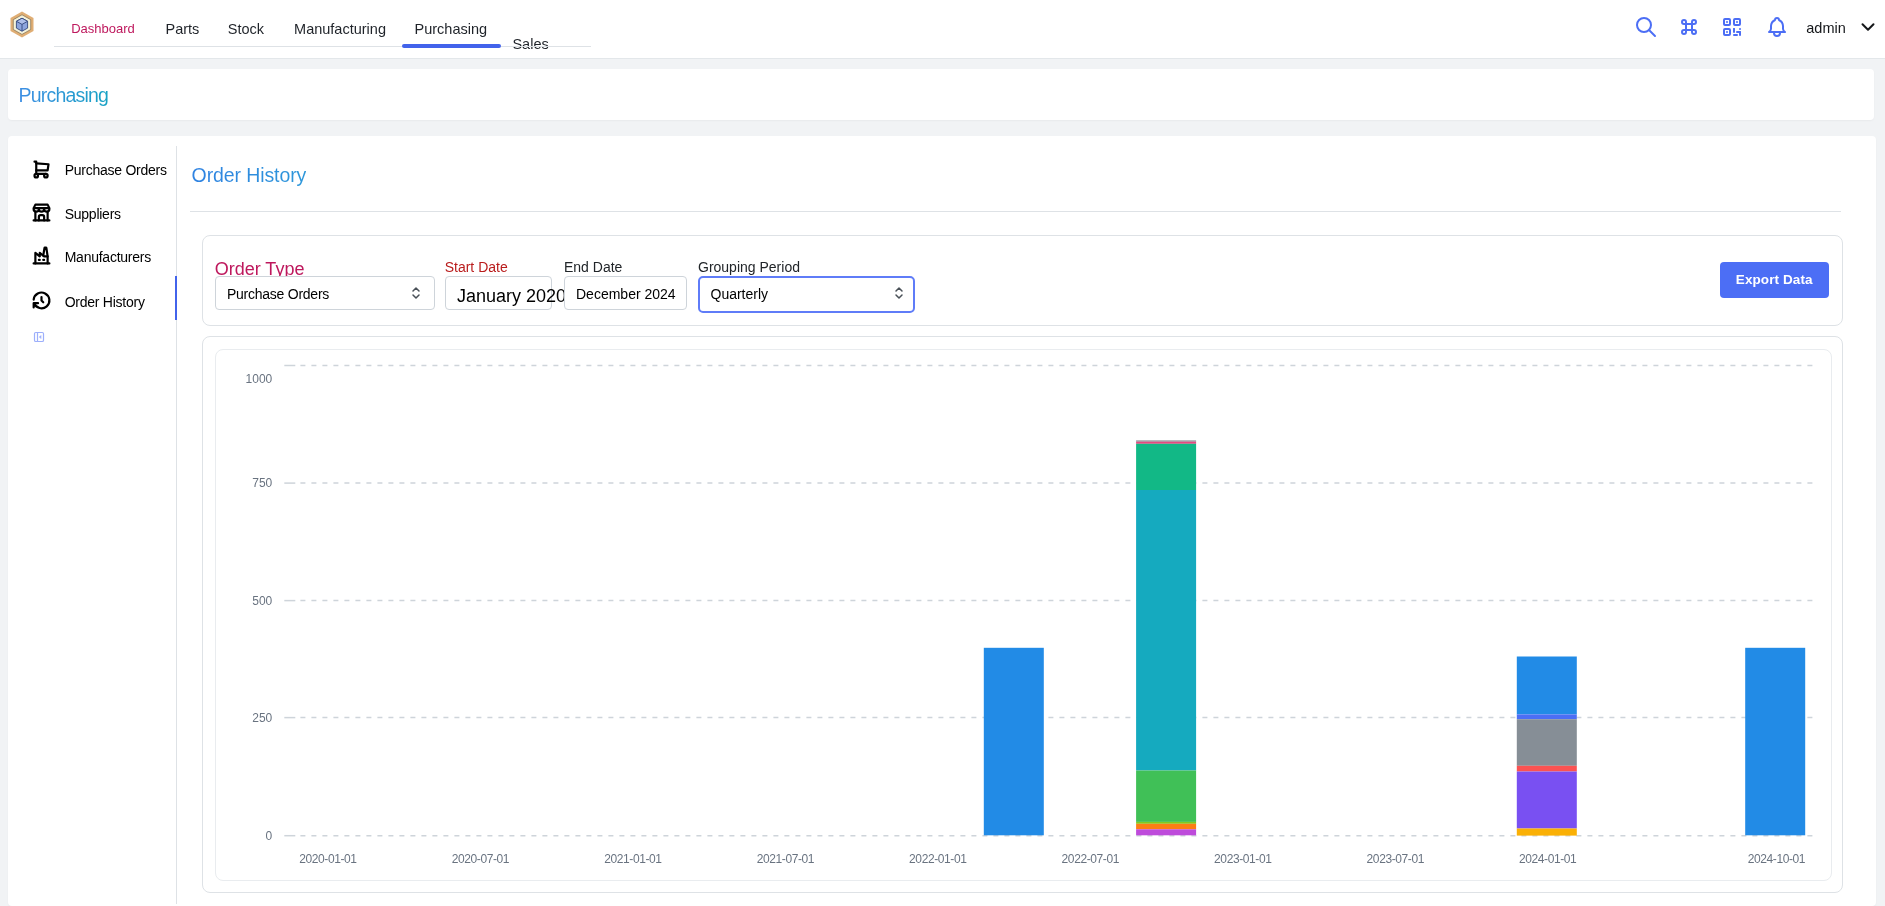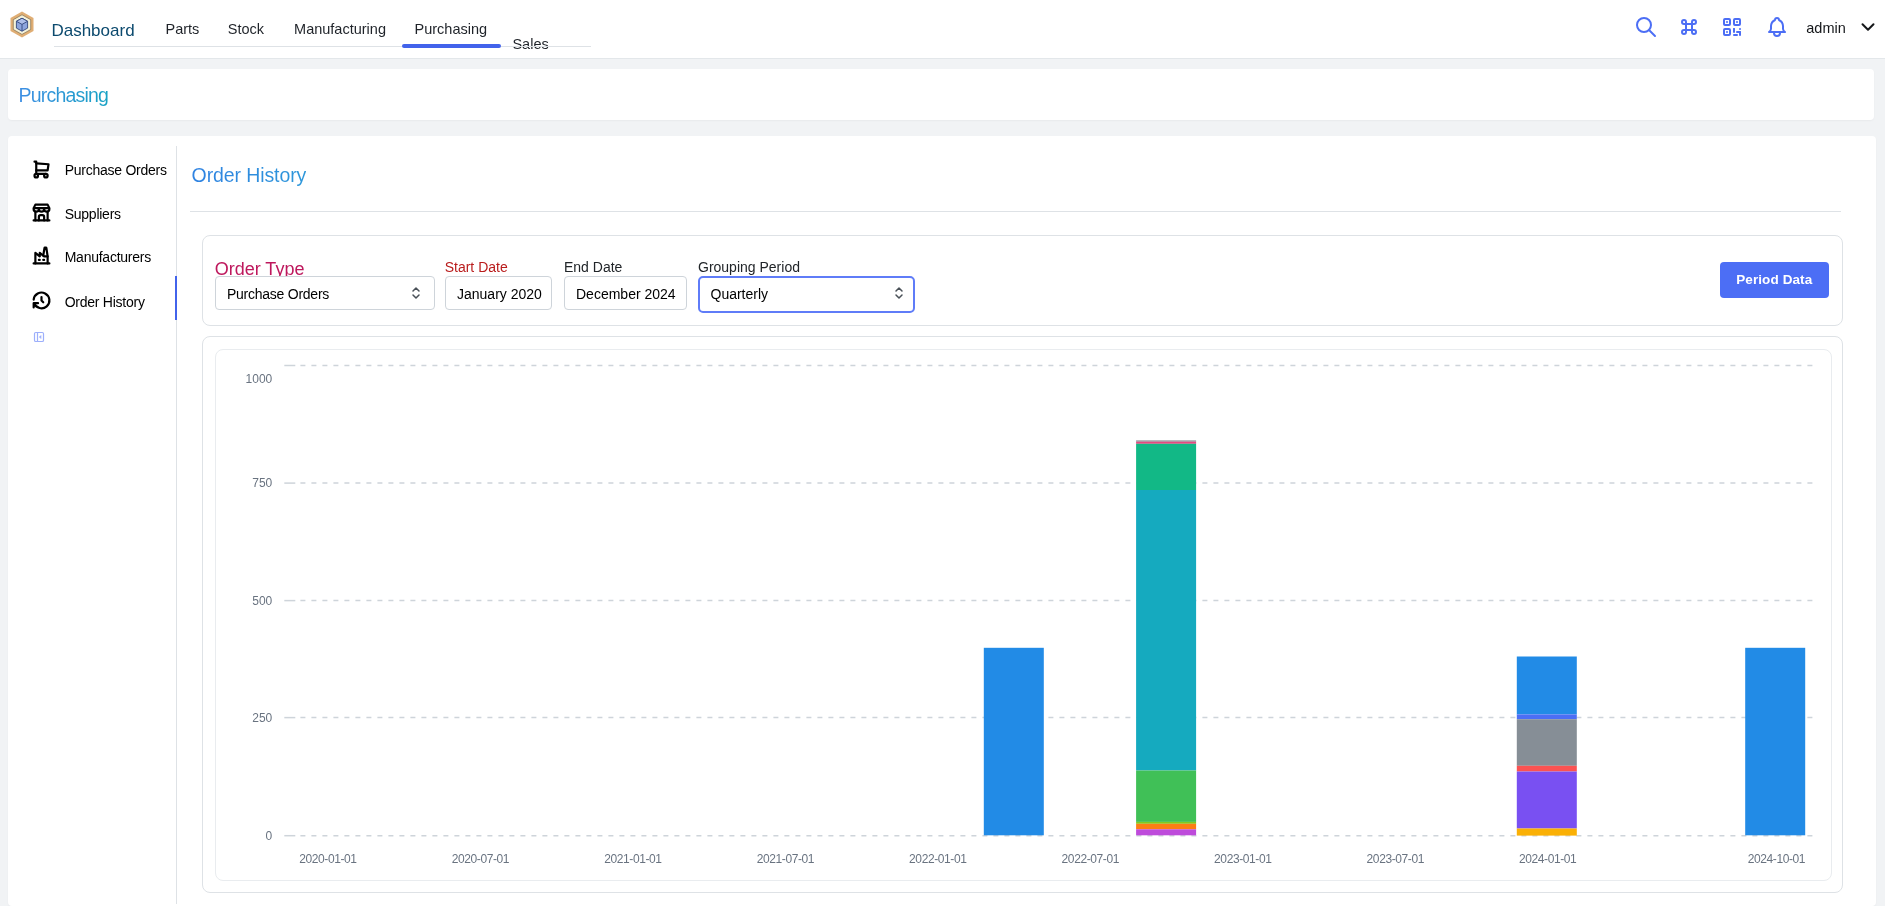--- a/index.html
+++ b/index.html
@@ -16,21 +16,21 @@
 <svg class="abs ic" style="left:10px;top:11px;" width="24" height="27" viewBox="0 0 24 27">
   <polygon points="12,0.5 23.5,7 23.5,20 12,26.5 0.5,20 0.5,7" fill="#e0ae74"></polygon>
   <polygon points="12,3.8 20.7,8.7 20.7,18.5 12,23.4 3.3,18.5 3.3,8.7" fill="#f4f2da" stroke="#6b5b3e" stroke-width="0.6"></polygon>
   <g stroke="#32477e" stroke-width="0.9" stroke-linejoin="round">
     <polygon points="12,7.2 17.6,10.3 17.6,17.1 12,20.2 6.4,17.1 6.4,10.3" fill="#8da5dd"></polygon>
     <polygon points="12,7.2 17.6,10.3 12,13.4 6.4,10.3" fill="#aebfe9"></polygon>
     <line x1="12" y1="13.4" x2="12" y2="20.2"></line>
   </g>
 </svg>
 
-<div class="abs" style="left:93px;top:21px;transform:translateX(-50%);font-size:17px;color:#0c4a6e;">Dashboard</div>
+<div class="abs" style="left:103px;top:21px;transform:translateX(-50%);font-size:13px;color:#be185d;">Dashboard</div>
 <div class="abs" style="left:182.4px;top:21px;transform:translateX(-50%);font-size:14.5px;color:#1f2329;">Parts</div>
 <div class="abs" style="left:245.9px;top:21px;transform:translateX(-50%);font-size:14.5px;color:#1f2329;">Stock</div>
 <div class="abs" style="left:340px;top:21px;transform:translateX(-50%);font-size:14.5px;color:#1f2329;">Manufacturing</div>
 <div class="abs" style="left:450.8px;top:21px;transform:translateX(-50%);font-size:14.5px;color:#1f2329;">Purchasing</div>
 <div class="abs" style="left:530.6px;top:21px;transform:translateX(-50%);font-size:14.5px;color:#1f2329;margin-top:15px;">Sales</div>
 <div class="abs" style="left:53.6px;top:45.5px;width:537px;height:1.5px;background:#dee2e6;"></div>
 <div class="abs" style="left:402px;top:44.2px;width:98.7px;height:3.6px;background:#4263eb;border-radius:2px;"></div>
 
 <svg class="abs ic" style="left:1633.8px;top:14.9px;" width="24" height="24" viewBox="0 0 24 24" fill="none" stroke="#4c6ef5" stroke-width="2" stroke-linecap="round" stroke-linejoin="round">
   <circle cx="10" cy="10" r="7"></circle>
@@ -116,35 +116,35 @@
 <div class="abs" style="left:214.7px;top:259px;font-size:18px;color:#be185d;font-weight:500;">Order Type</div>
 <div class="abs" style="left:214.7px;top:276px;width:220.6px;height:34px;background:#fff;border:1px solid #ced4da;border-radius:4px;"></div>
 <div class="abs" style="left:227px;top:286px;font-size:14px;color:#000;letter-spacing:-0.25px;">Purchase Orders</div>
 <svg class="abs ic" style="left:410.9px;top:286px;" width="10" height="14" viewBox="0 0 10 14" fill="none" stroke="#495057" stroke-width="1.5" stroke-linecap="round" stroke-linejoin="round">
   <path d="M2 5l3 -3l3 3"></path>
     <path d="M2 9l3 3l3 -3"></path>
 </svg>
 
 <div class="abs" style="left:444.7px;top:259px;font-size:14px;color:#b91c1c;font-weight:500;">Start Date</div>
 <div class="abs" style="left:444.7px;top:276px;width:107.8px;height:34px;background:#fff;border:1px solid #ced4da;border-radius:4px;"></div>
-<div class="abs" style="left:457px;top:286px;font-size:14px;color:#000;">January 2020</div>
+<div class="abs" style="left:457px;top:286px;font-size:18px;color:#000;">January 2020</div>
 
 <div class="abs" style="left:564px;top:259px;font-size:14px;color:#212529;font-weight:500;">End Date</div>
 <div class="abs" style="left:564px;top:276px;width:122.5px;height:34px;background:#fff;border:1px solid #ced4da;border-radius:4px;"></div>
 <div class="abs" style="left:576px;top:286px;font-size:14px;color:#000;">December 2024</div>
 
 <div class="abs" style="left:698px;top:259px;font-size:14px;color:#212529;font-weight:500;">Grouping Period</div>
 <div class="abs" style="left:698px;top:275.5px;width:217.3px;height:37px;background:#fff;border:2px solid #5f7cf8;border-radius:5px;"></div>
 <div class="abs" style="left:710.5px;top:286px;font-size:14px;color:#000;">Quarterly</div>
 <svg class="abs ic" style="left:894px;top:286px;" width="10" height="14" viewBox="0 0 10 14" fill="none" stroke="#495057" stroke-width="1.5" stroke-linecap="round" stroke-linejoin="round">
   <path d="M2 5l3 -3l3 3"></path>
     <path d="M2 9l3 3l3 -3"></path>
 </svg>
 
-<div class="abs" style="left:1719.6px;top:262.4px;width:109.3px;height:35.3px;background:#4c6ef5;border-radius:4px;color:#fff;font-size:13.5px;font-weight:700;text-align:center;line-height:35.3px;letter-spacing:0.1px;">Period Data</div>
+<div class="abs" style="left:1719.6px;top:262.4px;width:109.3px;height:35.3px;background:#4c6ef5;border-radius:4px;color:#fff;font-size:13.5px;font-weight:700;text-align:center;line-height:35.3px;letter-spacing:0.1px;">Export Data</div>
 
 <div class="abs" style="left:201.8px;top:336.3px;width:1641.2px;height:557.2px;background:#fff;border:1px solid #dee2e6;border-radius:8px;"></div>
 
 <div class="abs" style="left:214.7px;top:348.5px;width:1617px;height:532.5px;background:#fff;border:1px solid #e9ecef;border-radius:8px;"></div>
 
 <svg class="abs" style="left:214.7px;top:348.5px;" width="1617" height="532.5" viewBox="0 0 1617 532.5" font-family="Liberation Sans, sans-serif">
   <g stroke="#ced4da" stroke-width="1.5">
     <path d="M69.3 16.5h11"></path>
       <line x1="85.4" y1="16.5" x2="1598.3" y2="16.5" stroke-dasharray="5 6"></line>
     <path d="M69.3 134.1h11"></path>

